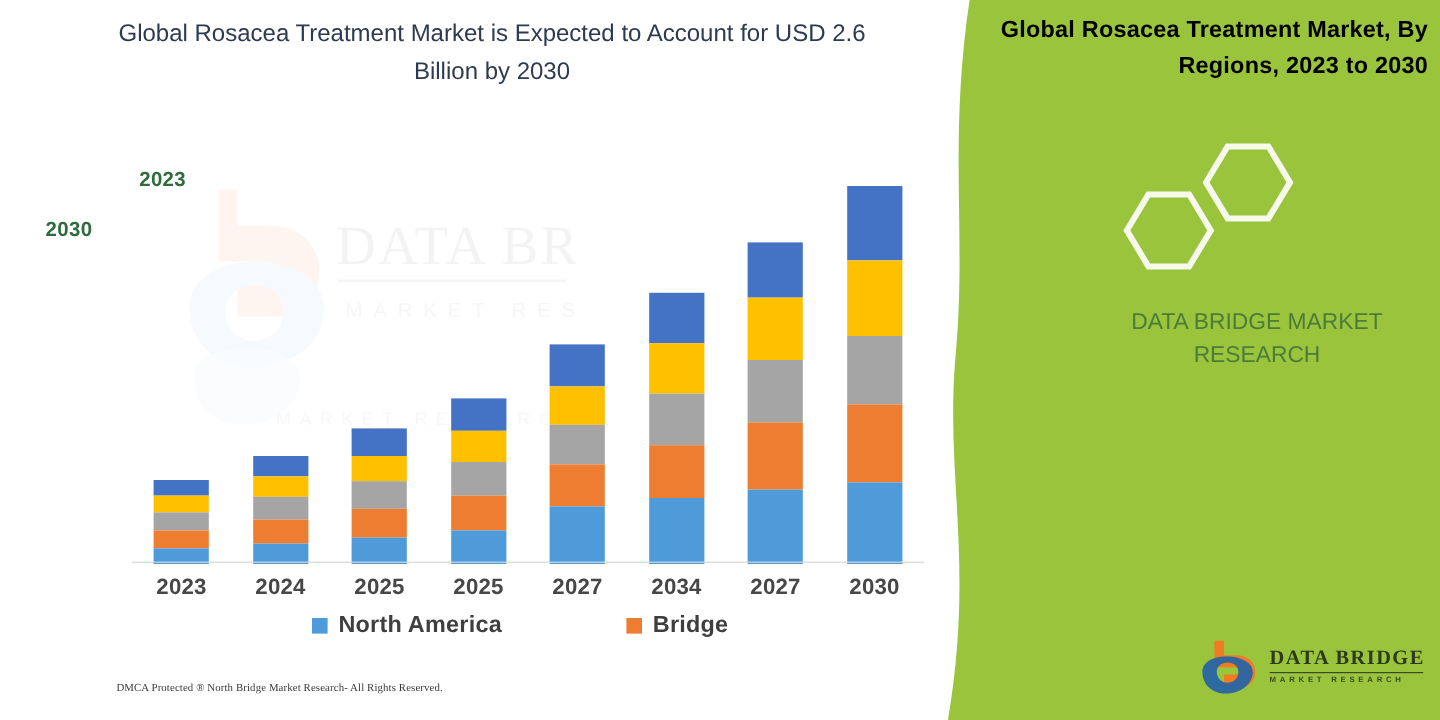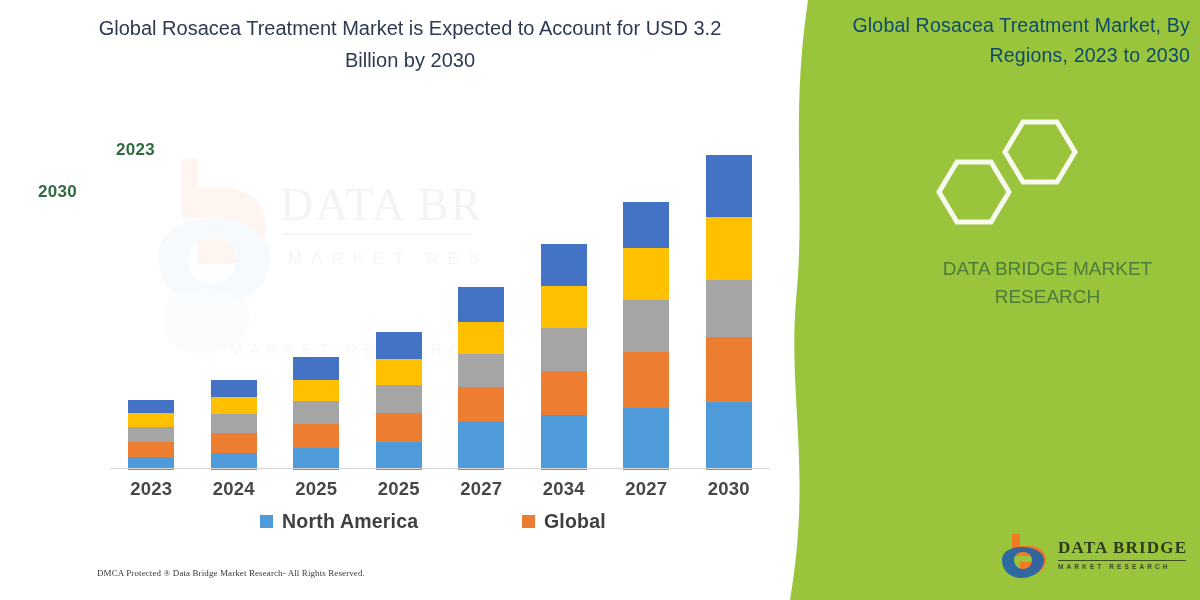--- a/index.html
+++ b/index.html
@@ -15,24 +15,24 @@
   
   .green-panel{
     position:absolute;top:0;left:0;width:1200px;height:600px;
     pointer-events:none;
   }
   .green-panel svg{display:block;}
 
   .panel-title{
     position:absolute;left:828px;top:10px;width:362px;
     text-align:right;
-    color:#0c4a6e;
+    color:#000000;
     font-size:19.5px;
     line-height:30px;
-    font-weight:400;
+    font-weight:700;
     letter-spacing:.2px;
   }
 
   
   .hex-wrap{position:absolute;left:915px;top:118px;width:200px;height:110px;}
   .hex-label{
     position:absolute;
     color:#2f6b3d;
     font-size:17px;
     font-weight:600;
@@ -147,21 +147,21 @@
       <path d="M6 4 L20 4 L20 16 L30 16 C40 16 46 22 46 30 C46 38 40 44 30 44 L20 44 L20 32 L28 32 C31 32 33 31 33 29 C33 27 31 26 28 26 L12 26 L12 4 Z" fill="#f07b22"></path>
       <path d="M2 30 C2 22 10 17 22 17 C34 17 44 22 44 30 C44 40 34 48 21 48 C11 48 2 41 2 30 Z M14 30 C14 35 18 39 23 39 C28 39 32 35 32 30 C32 25 28 22 23 22 C18 22 14 25 14 30 Z" fill="#2563a8" opacity="0.93"></path>
     </svg>
     <div class="logo-text">
       <div class="logo-main">DATA BRIDGE</div>
       <div class="logo-rule"></div>
       <div class="logo-sub">MARKET RESEARCH</div>
     </div>
   </div>
 
-  <div class="chart-title">Global Rosacea Treatment Market is Expected to Account for USD 3.2 Billion by 2030</div>
+  <div class="chart-title">Global Rosacea Treatment Market is Expected to Account for USD 2.6 Billion by 2030</div>
 
   <div class="watermark">
     <svg width="330" height="225" viewBox="0 0 330 225" xmlns="http://www.w3.org/2000/svg">
       <g opacity="0.30">
         <path d="M20 10 L48 10 L48 40 L74 40 C100 40 116 56 116 78 C116 100 100 116 74 116 L48 116 L48 86 L70 86 C78 86 83 83 83 78 C83 73 78 70 70 70 L32 70 L32 10 Z" fill="#f5b89a"></path>
         <path d="M8 108 C8 84 34 70 64 70 C96 70 120 86 120 110 C120 138 94 158 60 158 C30 158 8 138 8 108 Z M38 112 C38 126 48 136 62 136 C76 136 86 126 86 112 C86 98 76 90 62 90 C48 90 38 98 38 112 Z" fill="#c6dcef"></path>
         <path d="M12 166 C12 150 32 142 56 142 C82 142 100 152 100 168 C100 190 78 206 52 206 C28 206 12 190 12 166 Z" fill="#dce9f5" opacity="0.8"></path>
       </g>
       <text x="130" y="72" fill="#e9e9e9" font-family="Liberation Serif, serif" font-size="46" letter-spacing="2">DATA BRIDGE</text>
       <line x1="132" y1="86" x2="322" y2="86" stroke="#ededed" stroke-width="2"></line>
@@ -241,19 +241,19 @@
       <div class="xlabel" style="left: 580.75px;">2030</div>
     </div>
 
   <div class="legend" id="legend">
       <div class="legend-item" style="left: 150px;">
         <span class="legend-swatch" style="background: rgb(79, 155, 217);"></span>
         <span class="legend-label">North America</span>
       </div>
       <div class="legend-item" style="left: 412px;">
         <span class="legend-swatch" style="background: rgb(237, 125, 49);"></span>
-        <span class="legend-label">Global</span>
-      </div>
-    </div>
-
-  <div class="footer footer-left">DMCA Protected ® Data Bridge Market Research- All Rights Reserved.</div>
+        <span class="legend-label">Bridge</span>
+      </div>
+    </div>
+
+  <div class="footer footer-left">DMCA Protected ® North Bridge Market Research- All Rights Reserved.</div>
 
 </div>
 
 </body></html>

